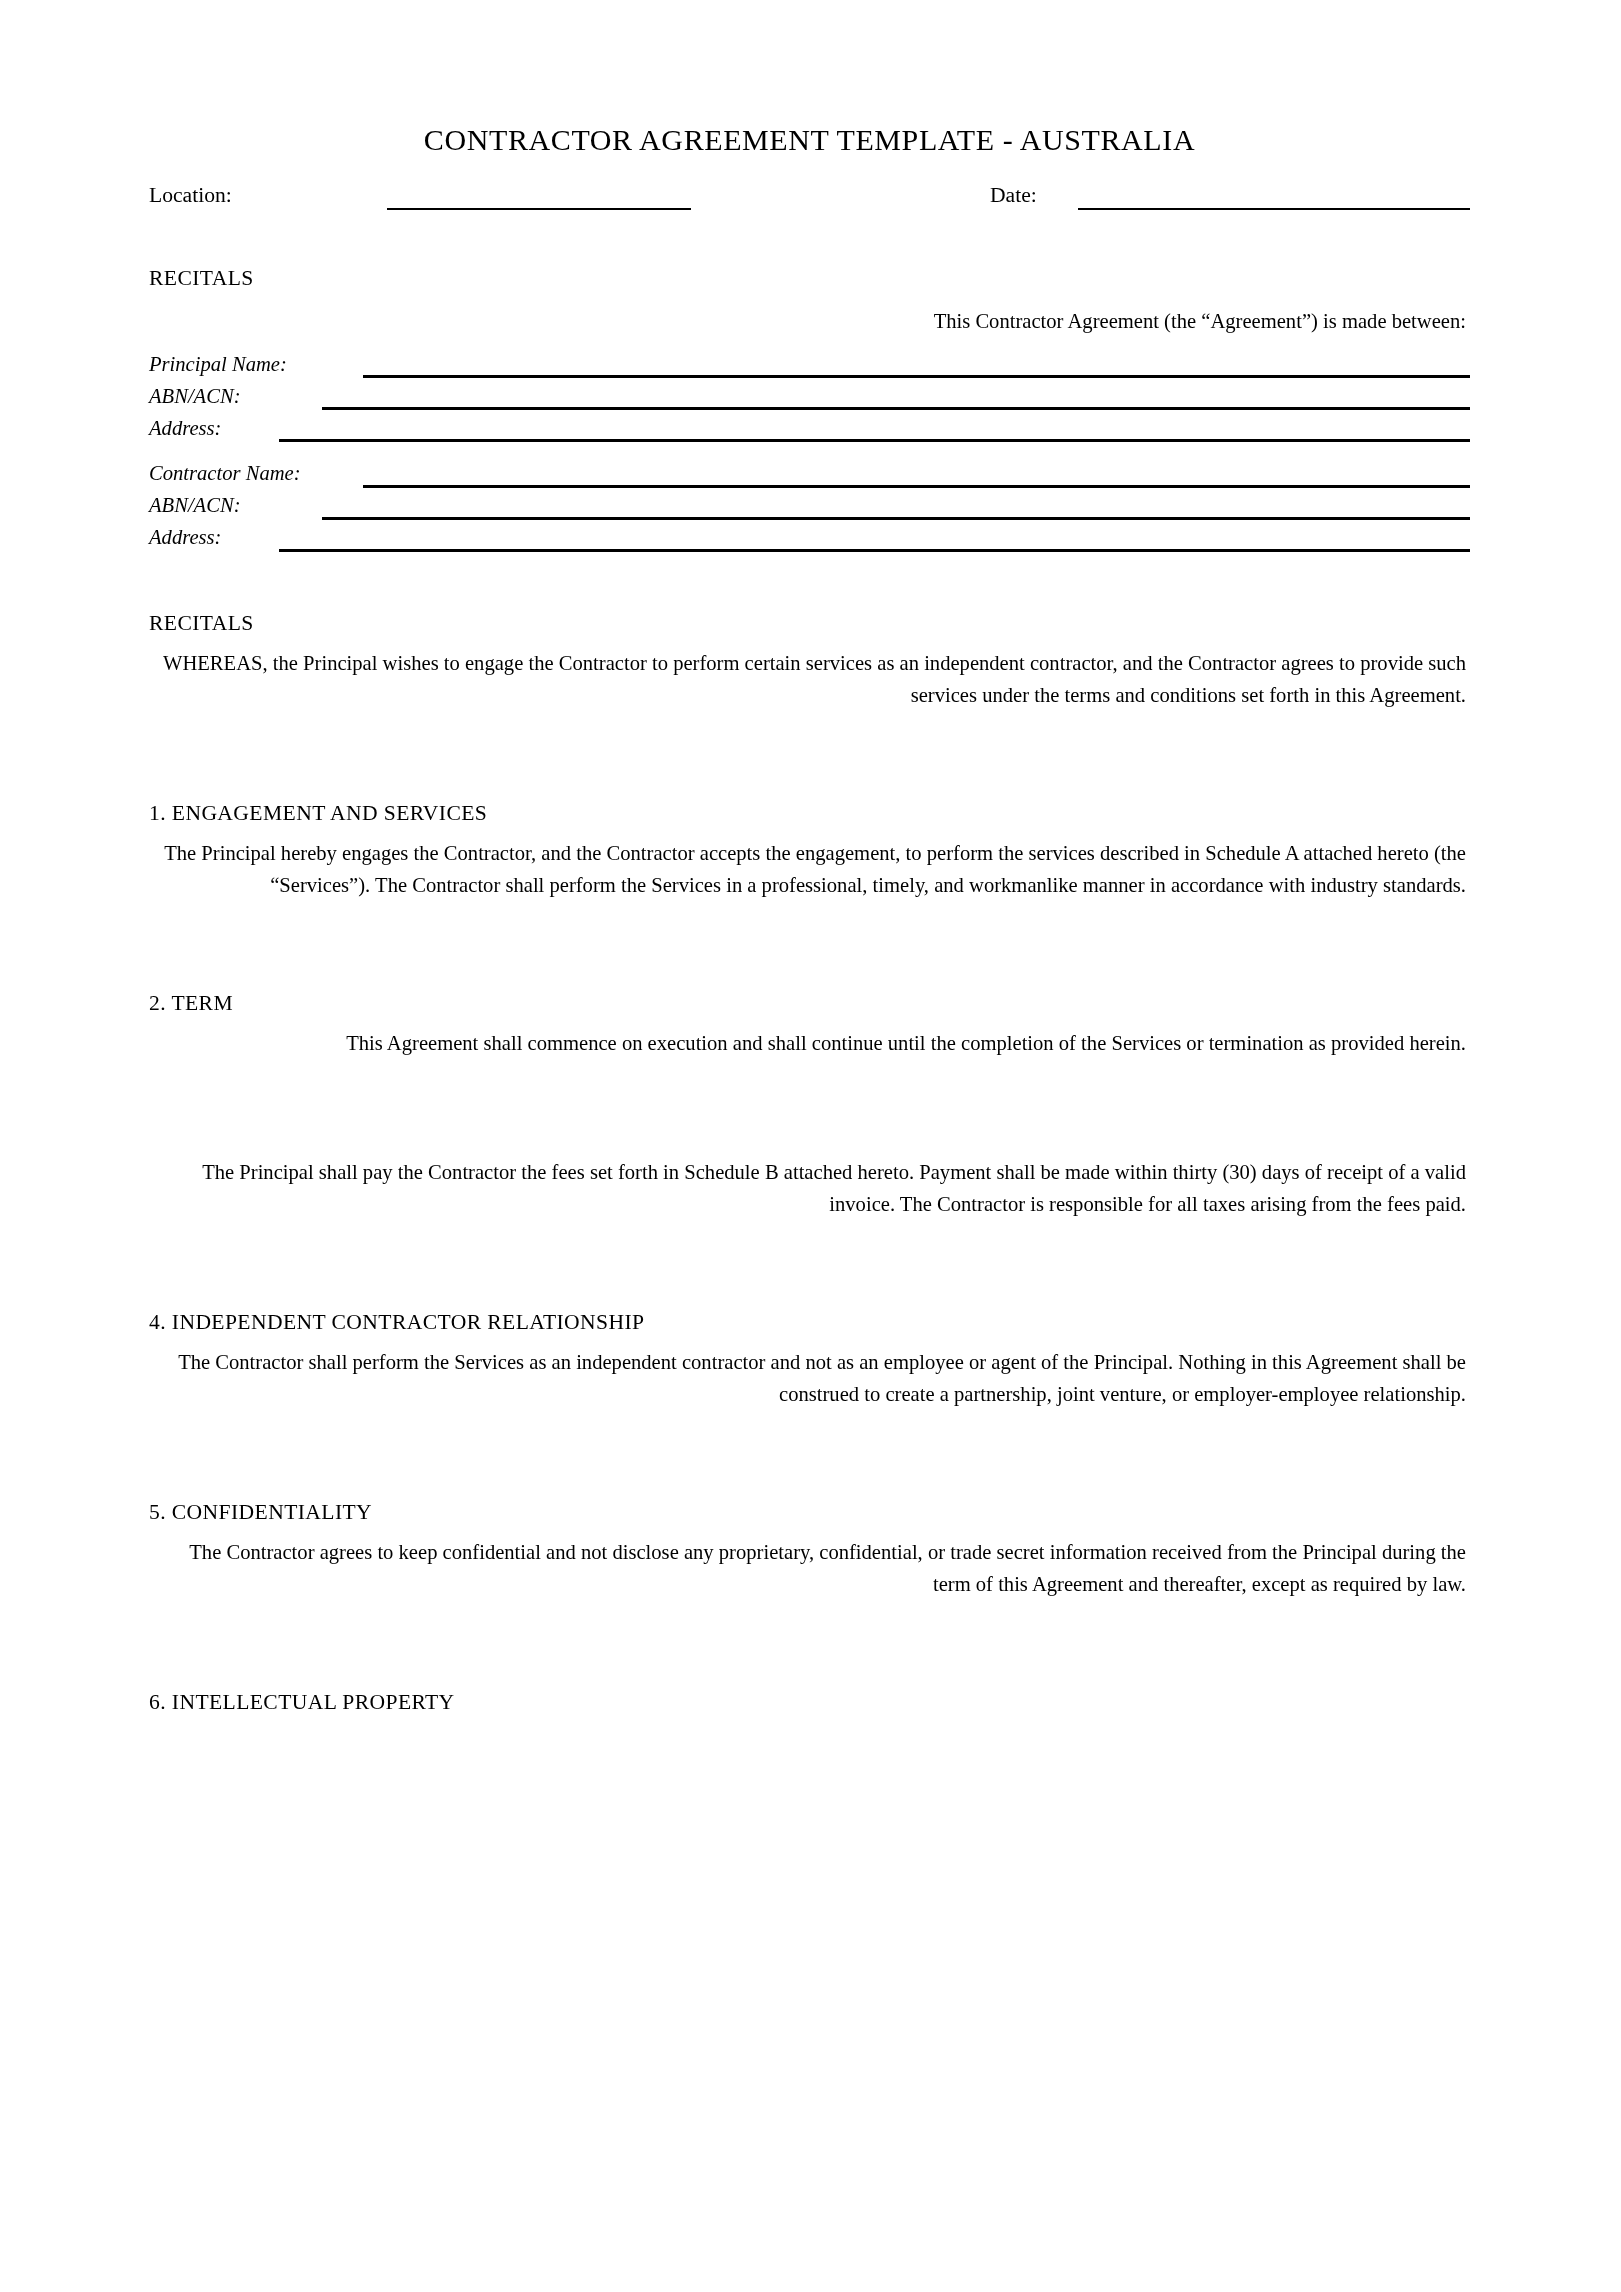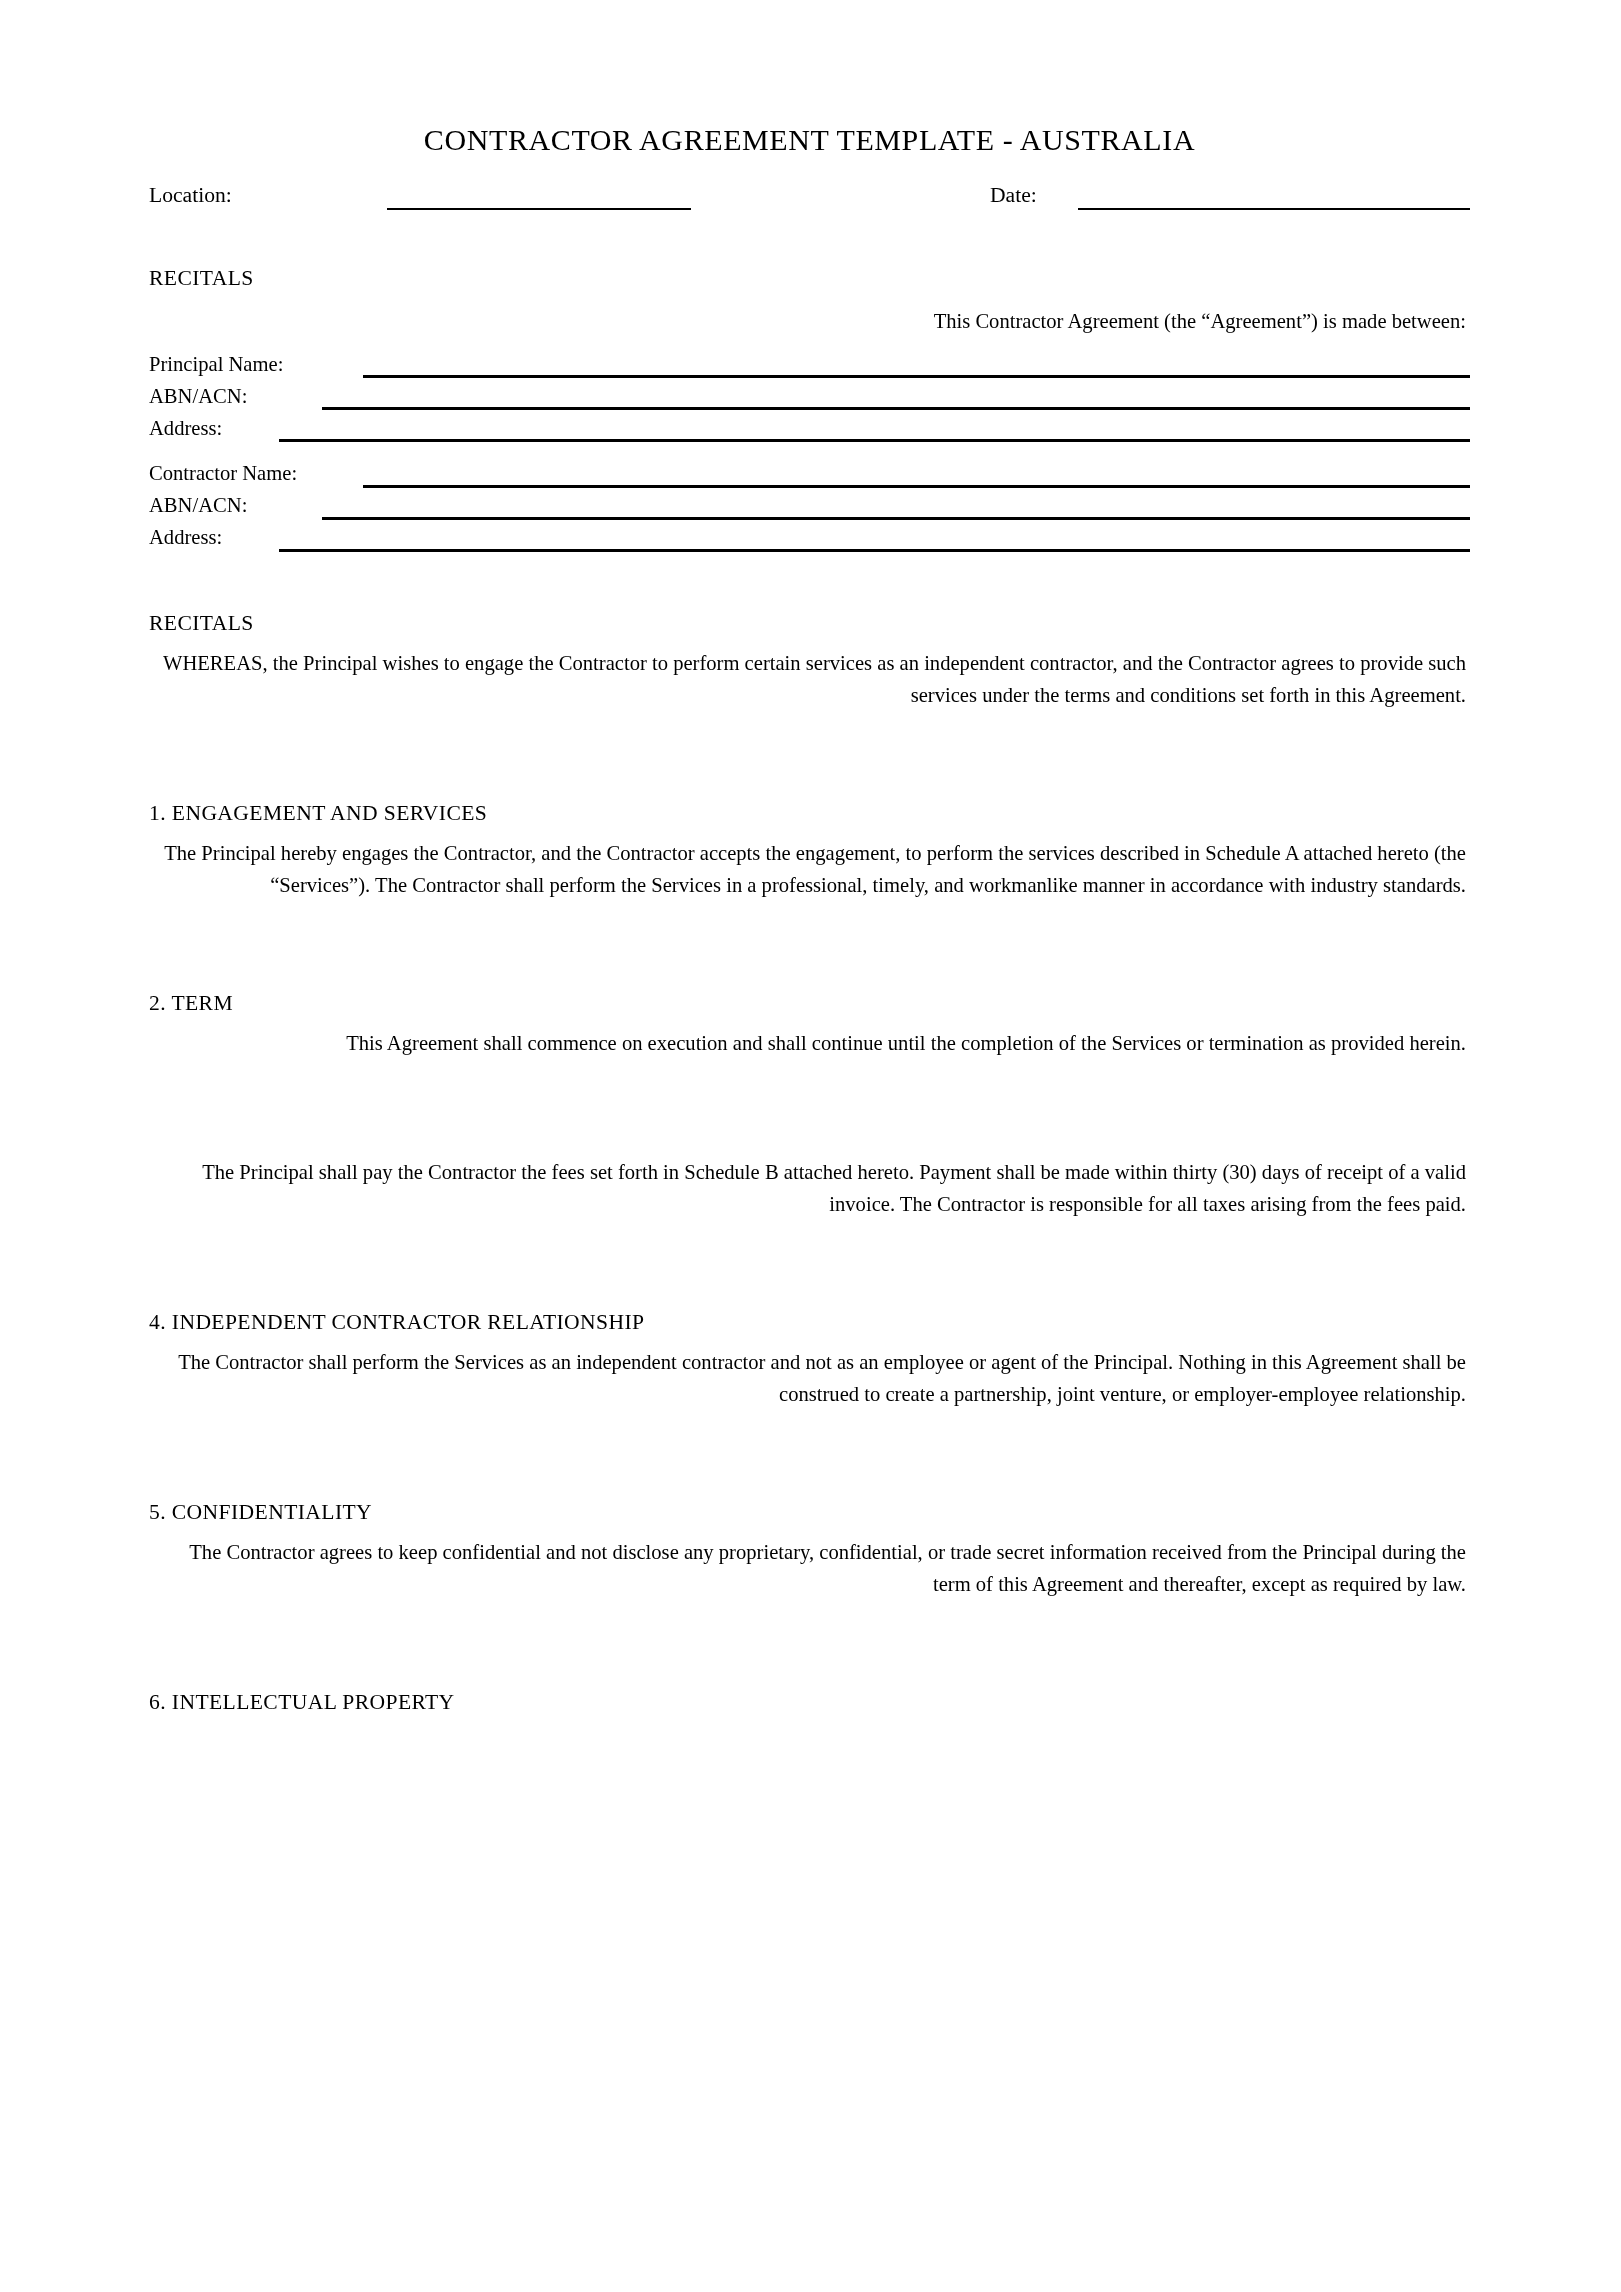--- a/index.html
+++ b/index.html
@@ -84,20 +84,21 @@
     font-size: 20.6px;
     line-height: 32px;
     margin: 4px;
     text-align: right;
   }
 
   
   .field-row {
     position: relative;
     height: 32px;
+    font-style: italic;
   }
   .field-label {
     position: absolute;
     left: 0;
     top: 0;
     font-size: 20.6px;
     line-height: 30px;
     white-space: nowrap;
   }
   .field-rule {

